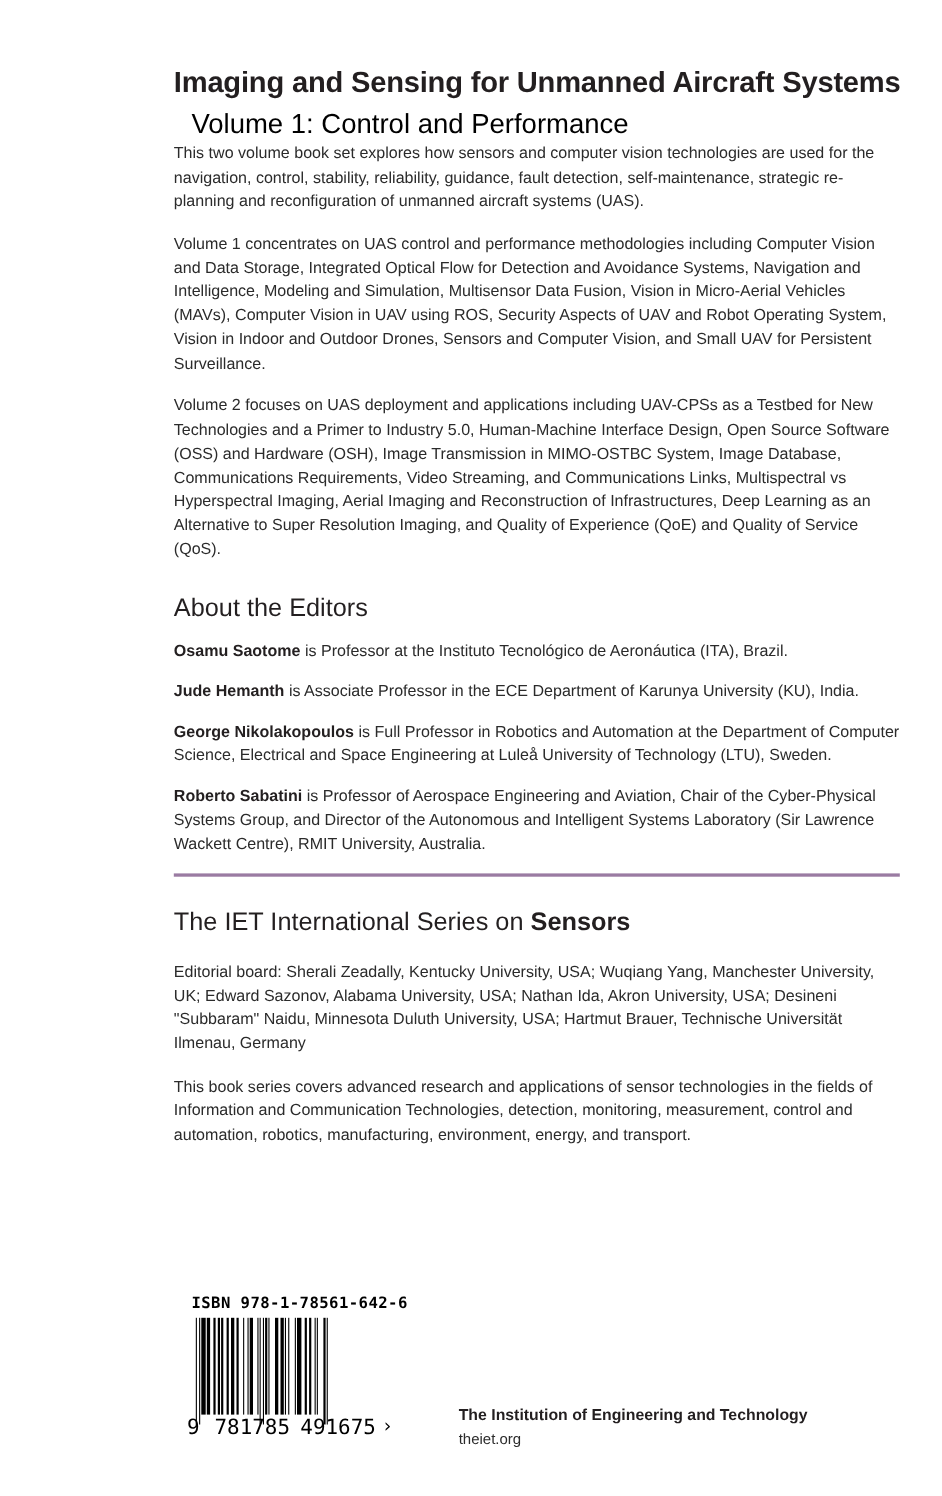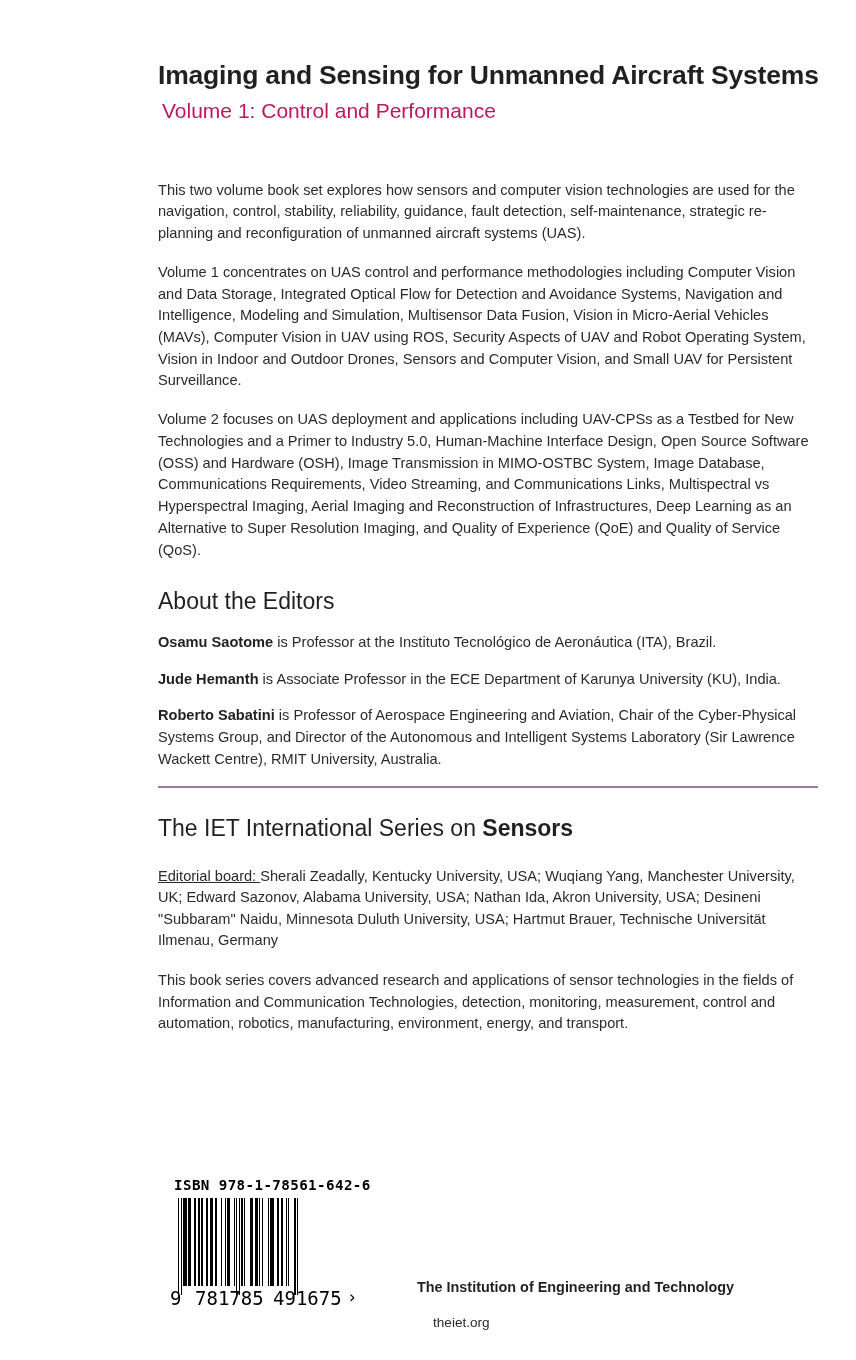--- a/index.html
+++ b/index.html
@@ -37,29 +37,29 @@
     font-size: 26.5px;
     font-weight: bold;
     letter-spacing: -0.2px;
     line-height: 1.18;
     color: #231f20;
     margin: 0;
     white-space: nowrap;
   }
 
   .book-subtitle {
-    font-size: 21px;
+    font-size: 25px;
     font-weight: normal;
     line-height: 1.3;
-    color: #be185d;
-    margin: 6px 0 0 4px;
-  }
-
-  
-  .blurbs { margin-top: 55px; }
+    color: #000000;
+    margin: 6px 0 0 16px;
+  }
+
+  
+  .blurbs { }
 
   .para {
     font-size: 14.6px;
     line-height: 1.49;
     color: #2b2b2b;
     margin: 0 0 17px 0;
     text-align: left;
   }
   .para:last-child { margin-bottom: 0; }
 
@@ -100,21 +100,21 @@
   }
 
   .series-block { margin-top: 27px; }
 
   .editorial-board {
     font-size: 14.6px;
     line-height: 1.48;
     color: #2b2b2b;
     margin: 23px 0 18px 0;
   }
-  .editorial-board .lead { font-style: normal; text-decoration: underline; }
+  .editorial-board .lead { font-style: normal; }
   .editorial-board .names { }
 
   .series-desc {
     font-size: 14.6px;
     line-height: 1.48;
     color: #2b2b2b;
     margin: 0;
   }
 
   
@@ -188,21 +188,21 @@
   .pub-name {
     font-size: 14.4px;
     font-weight: bold;
     color: #231f20;
     margin: 11px 0 2px 0;
     line-height: 1.3;
   }
   .pub-site, .pub-isbn {
     font-size: 13.6px;
     color: #2b2b2b;
-    margin: 16px;
+    margin: 0;
     line-height: 1.42;
   }
 </style>
 </head>
 <body>
 
 <div class="page">
 
   <div class="content">
 
@@ -215,20 +215,21 @@
       <p class="para">This two volume book set explores how sensors and computer vision technologies are used for the navigation, control, stability, reliability, guidance, fault detection, self-maintenance, strategic re-planning and reconfiguration of unmanned aircraft systems (UAS).</p>
       <p class="para">Volume 1 concentrates on UAS control and performance methodologies including Computer Vision and Data Storage, Integrated Optical Flow for Detection and Avoidance Systems, Navigation and Intelligence, Modeling and Simulation, Multisensor Data Fusion, Vision in Micro-Aerial Vehicles (MAVs), Computer Vision in UAV using ROS, Security Aspects of UAV and Robot Operating System, Vision in Indoor and Outdoor Drones, Sensors and Computer Vision, and Small UAV for Persistent Surveillance.</p>
       <p class="para">Volume 2 focuses on UAS deployment and applications including UAV-CPSs as a Testbed for New Technologies and a Primer to Industry 5.0, Human-Machine Interface Design, Open Source Software (OSS) and Hardware (OSH), Image Transmission in MIMO-OSTBC System, Image Database, Communications Requirements, Video Streaming, and Communications Links, Multispectral vs Hyperspectral Imaging, Aerial Imaging and Reconstruction of Infrastructures, Deep Learning as an Alternative to Super Resolution Imaging, and Quality of Experience (QoE) and Quality of Service (QoS).</p>
     </div>
 
     <h2 class="section-heading">About the Editors</h2>
 
     <div>
       <p class="bio"><span class="name">Osamu Saotome</span><span> is Professor at the Instituto Tecnológico de Aeronáutica (ITA), Brazil.</span></p>
       <p class="bio"><span class="name">Jude Hemanth</span><span> is Associate Professor in the ECE Department of Karunya University (KU), India.</span></p>
+      <p class="bio"><span class="name">George Nikolakopoulos</span><span> is Full Professor in Robotics and Automation at the Department of Computer Science, Electrical and Space Engineering at Luleå University of Technology (LTU), Sweden.</span></p>
       <p class="bio"><span class="name">Roberto Sabatini</span><span> is Professor of Aerospace Engineering and Aviation, Chair of the Cyber-Physical Systems Group, and Director of the Autonomous and Intelligent Systems Laboratory (Sir Lawrence Wackett Centre), RMIT University, Australia.</span></p>
     </div>
 
     <div class="divider"></div>
 
     <div class="series-block">
       <h2 class="section-heading-series"><span>The IET International Series on </span><b>Sensors</b></h2>
 
       <p class="editorial-board"><span class="lead">Editorial board: </span><span class="names">Sherali Zeadally, Kentucky University, USA; Wuqiang Yang, Manchester University, UK; Edward Sazonov, Alabama University, USA; Nathan Ida, Akron University, USA; Desineni "Subbaram" Naidu, Minnesota Duluth University, USA; Hartmut Brauer, Technische Universität Ilmenau, Germany</span></p>
 

